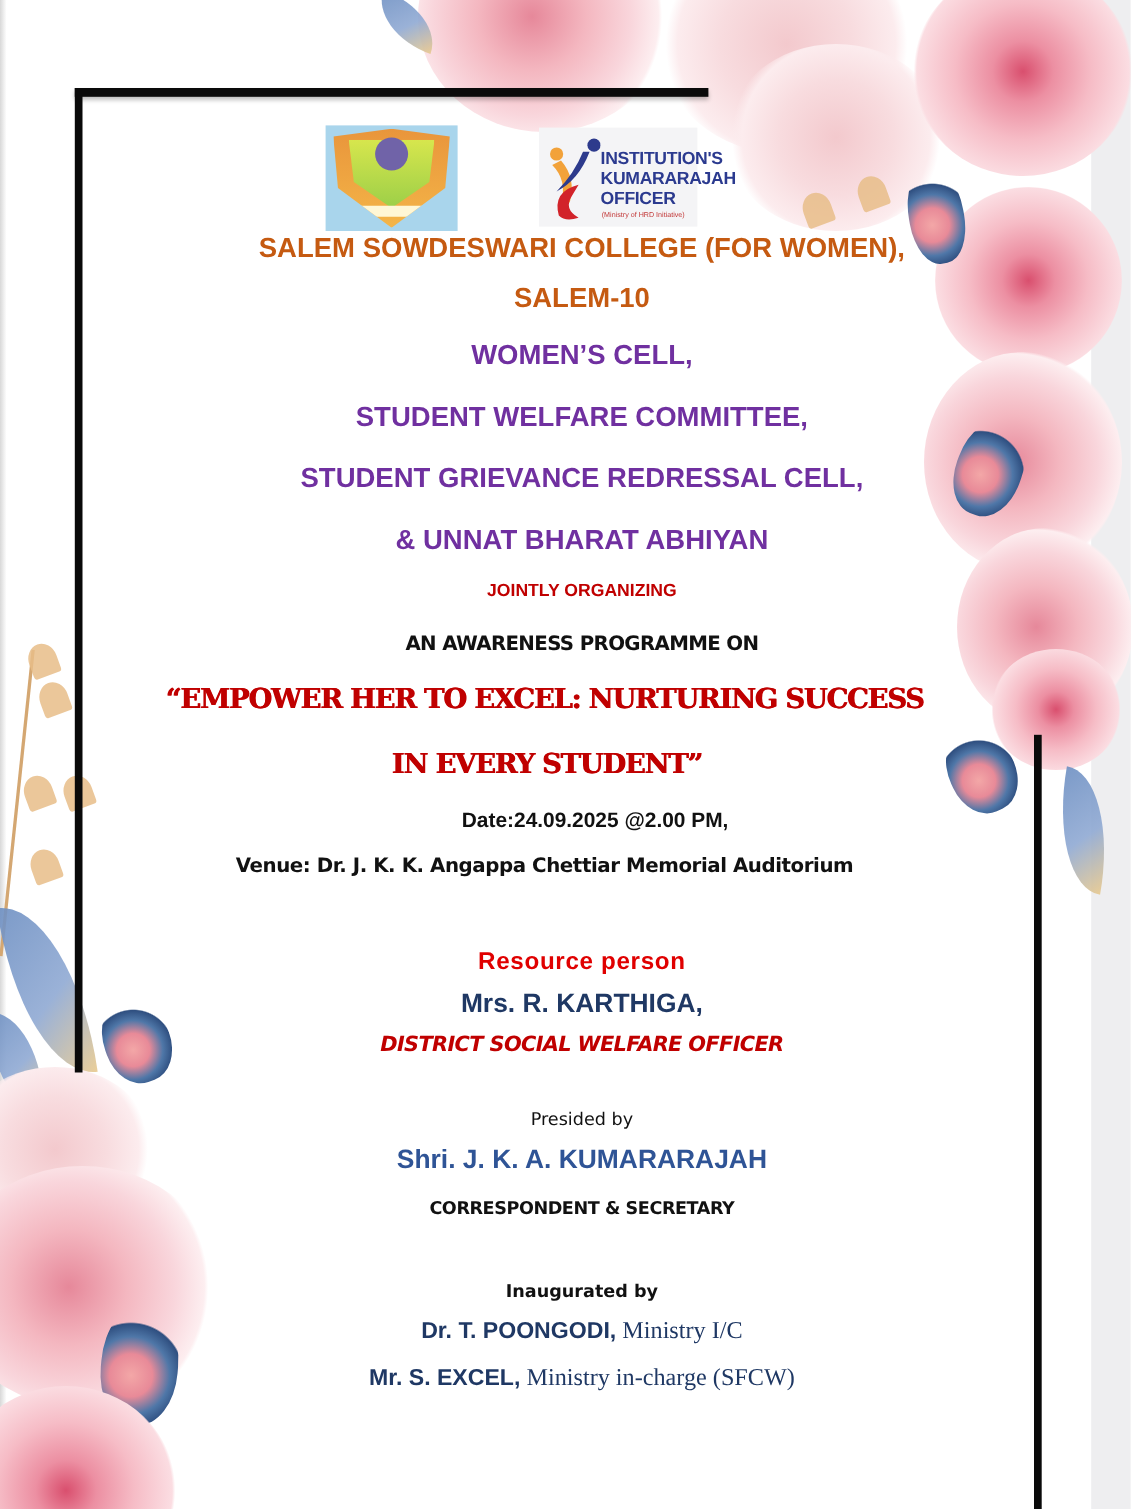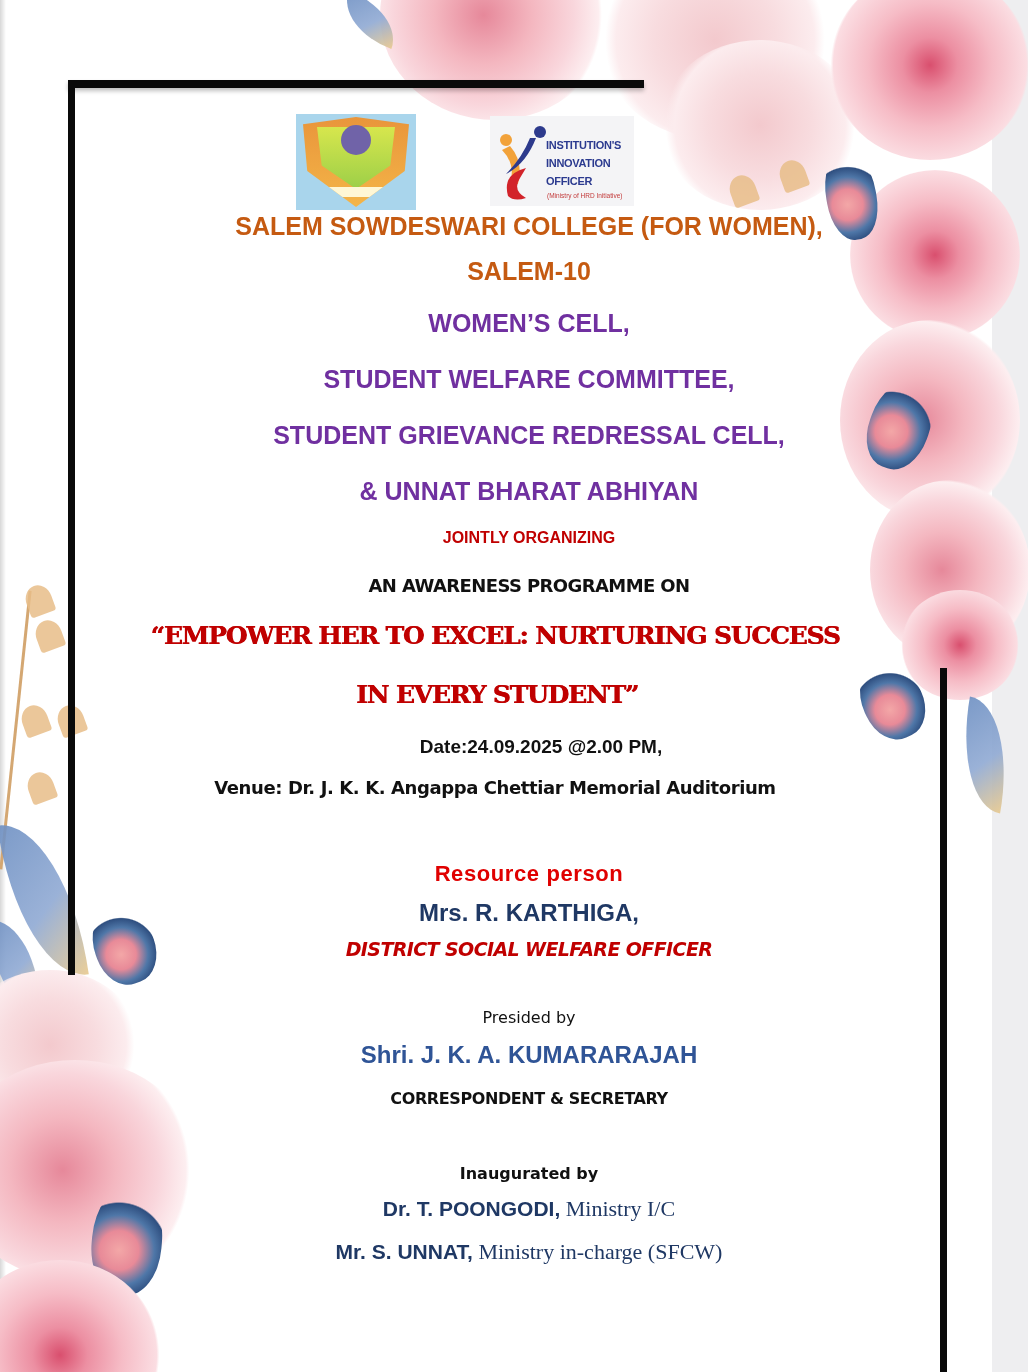--- a/index.html
+++ b/index.html
@@ -31,21 +31,21 @@
 
     
     .logo-college { position: absolute; left: 296px; top: 114px; width: 120px; height: 96px; background: #a9d5ec; display: flex; align-items: center; justify-content: center; }
     .shield { width: 106px; height: 90px; background: linear-gradient(#e9953b, #f4b548); clip-path: polygon(0 8%, 50% 0, 100% 8%, 96% 60%, 50% 100%, 4% 60%); position: relative; }
     .shield-inner { position: absolute; left: 14px; top: 10px; width: 78px; height: 62px; background: linear-gradient(#d7e64d, #9ccf48); clip-path: polygon(0 0, 100% 0, 94% 62%, 50% 100%, 6% 62%); }
     .shield-deity { position: absolute; left: 38px; top: 8px; width: 30px; height: 30px; border-radius: 50%; background: #7063a8; }
     .shield-ribbon { position: absolute; left: 10px; bottom: 10px; width: 86px; height: 10px; background: #fff7d5; border-radius: 5px; }
 
     .logo-iic { position: absolute; left: 490px; top: 116px; width: 144px; height: 90px; background: #f4f4f6; }
     .iic-mark { position: absolute; left: 6px; top: 8px; width: 50px; height: 78px; }
-    .iic-text { position: absolute; left: 56px; top: 20px; color: #2b3a8f; font-weight: bold; font-size: 11px; line-height: 18px; letter-spacing: -0.3px; }
+    .iic-text { position: absolute; left: 56px; top: 20px; color: #2b3a8f; font-weight: bold; font-size: 16px; line-height: 18px; letter-spacing: -0.3px; }
     .iic-sub { position: absolute; left: 57px; top: 76px; color: #c33a3a; font-size: 6.5px; }
 
     
     .line { position: absolute; left: 0; width: 1058px; text-align: center; white-space: nowrap; }
     .orange { color: #c55a11; font-weight: bold; font-size: 25px; }
     .purple { color: #7030a0; font-weight: bold; font-size: 25px; }
     .red-sm { color: #c00000; font-weight: bold; font-size: 16px; }
     .black-md { color: #111111; font-weight: bold; font-size: 18px; font-family: "DejaVu Sans", sans-serif; letter-spacing: -0.6px; }
     .title-red { color: #c00000; font-weight: bold; font-family: "DejaVu Serif", serif; font-size: 25px; letter-spacing: -1.2px; text-shadow: 0.6px 0 0 #c00000; }
     .date { color: #111; font-weight: bold; font-size: 19px; }
@@ -116,21 +116,21 @@
 <div class="logo-iic">
   <svg class="iic-mark" viewBox="0 0 50 78">
     <circle cx="10" cy="16" r="6" fill="#f2a23a"></circle>
     <circle cx="44" cy="8" r="6" fill="#2d3a8c"></circle>
     <path d="M6 26 Q20 40 14 60 L22 60 Q28 38 14 22 Z" fill="#f2a23a"></path>
     <path d="M40 14 Q30 40 10 50 Q26 34 34 14 Z" fill="#2d3a8c"></path>
     <path d="M30 44 Q6 50 12 72 Q18 78 30 74 Q16 66 24 54 Z" fill="#d2232a"></path>
   </svg>
   <div class="iic-text">
     <div>INSTITUTION'S</div>
-    <div>INNOVATION</div>
+    <div>KUMARARAJAH</div>
     <div>OFFICER</div>
   </div>
   <div class="iic-sub">(Ministry of HRD Initiative)</div>
 </div>
 
 <div class="line orange" style="top:212px;">SALEM SOWDESWARI COLLEGE (FOR WOMEN),</div>
 <div class="line orange" style="top:257px;">SALEM-10</div>
 
 <div class="line purple" style="top:309px;">WOMEN’S CELL,</div>
 <div class="line purple" style="top:365px;">STUDENT WELFARE COMMITTEE,</div>
@@ -152,14 +152,14 @@
 
 <div class="line small-plain" style="top:1008px;">Presided by</div>
 <div class="line pres-name" style="top:1041px;">Shri. J. K. A. KUMARARAJAH</div>
 <div class="line pres-role" style="top:1089px;">CORRESPONDENT &amp; SECRETARY</div>
 
 <div class="line inaug-label" style="top:1164px;">Inaugurated by</div>
 <div class="line" style="top:1196px;">
   <span class="inaug-name">Dr. T. POONGODI,</span><span class="inaug-role"> Ministry I/C</span>
 </div>
 <div class="line" style="top:1239px;">
-  <span class="inaug-name">Mr. S. UNNAT,</span><span class="inaug-role"> Ministry in-charge </span><span class="inaug-bold-serif">(SFCW)</span>
+  <span class="inaug-name">Mr. S. EXCEL,</span><span class="inaug-role"> Ministry in-charge </span><span class="inaug-bold-serif">(SFCW)</span>
 </div>
 
 </body></html>

